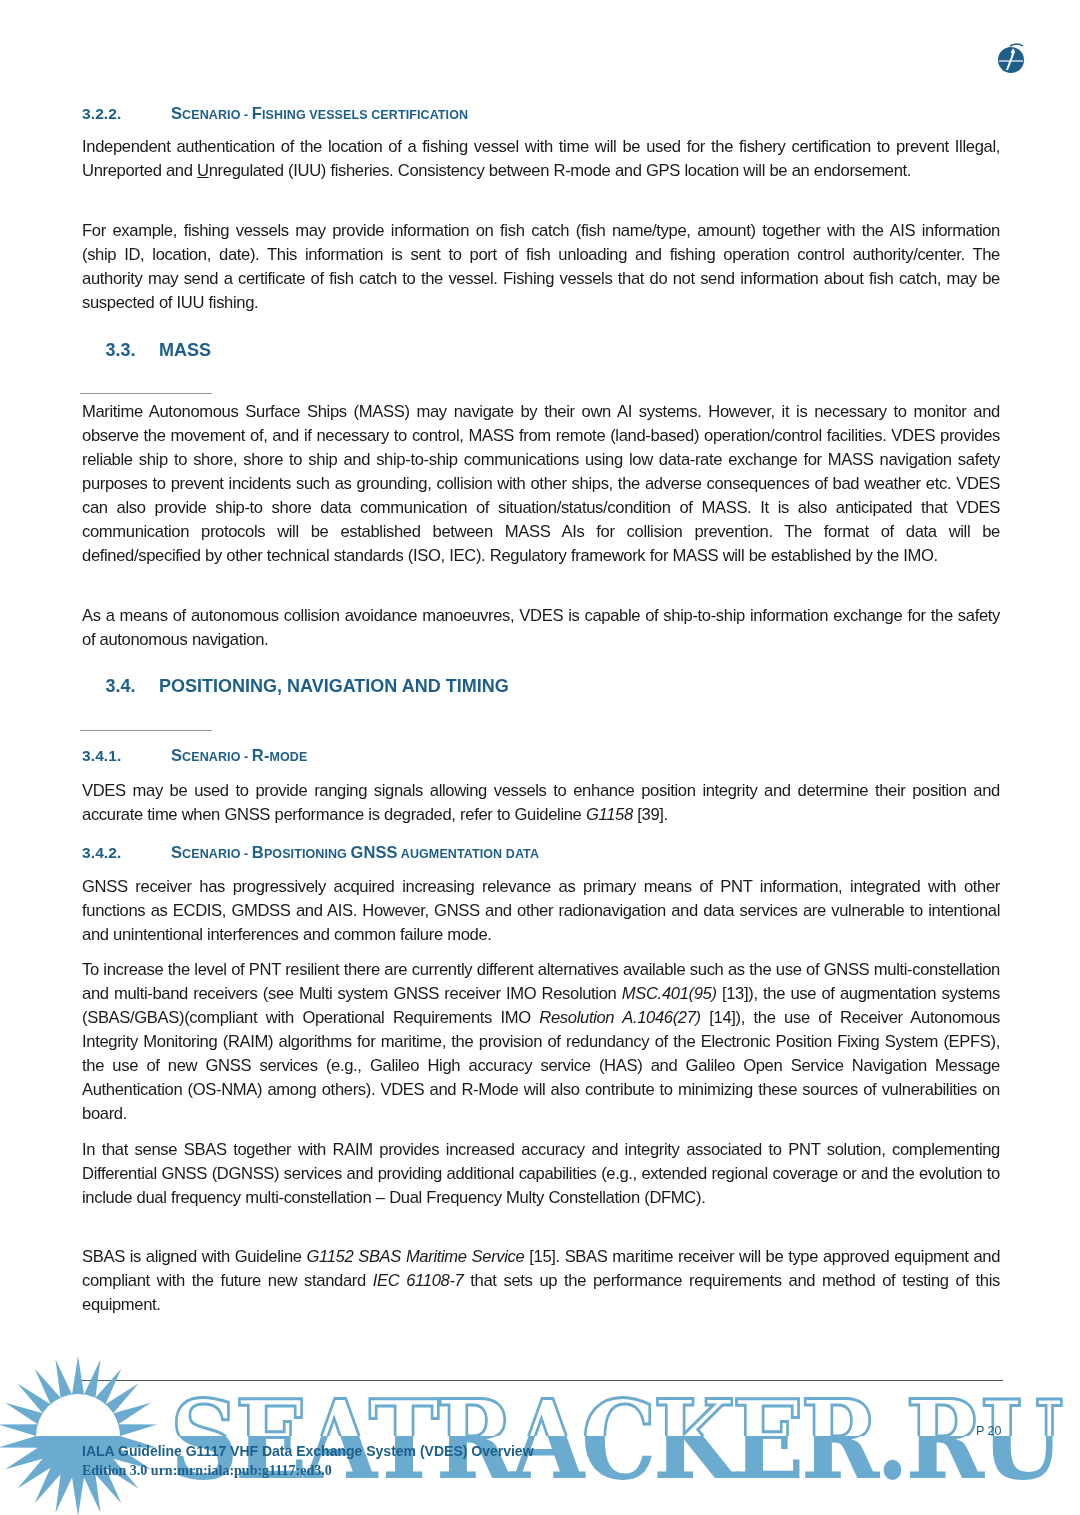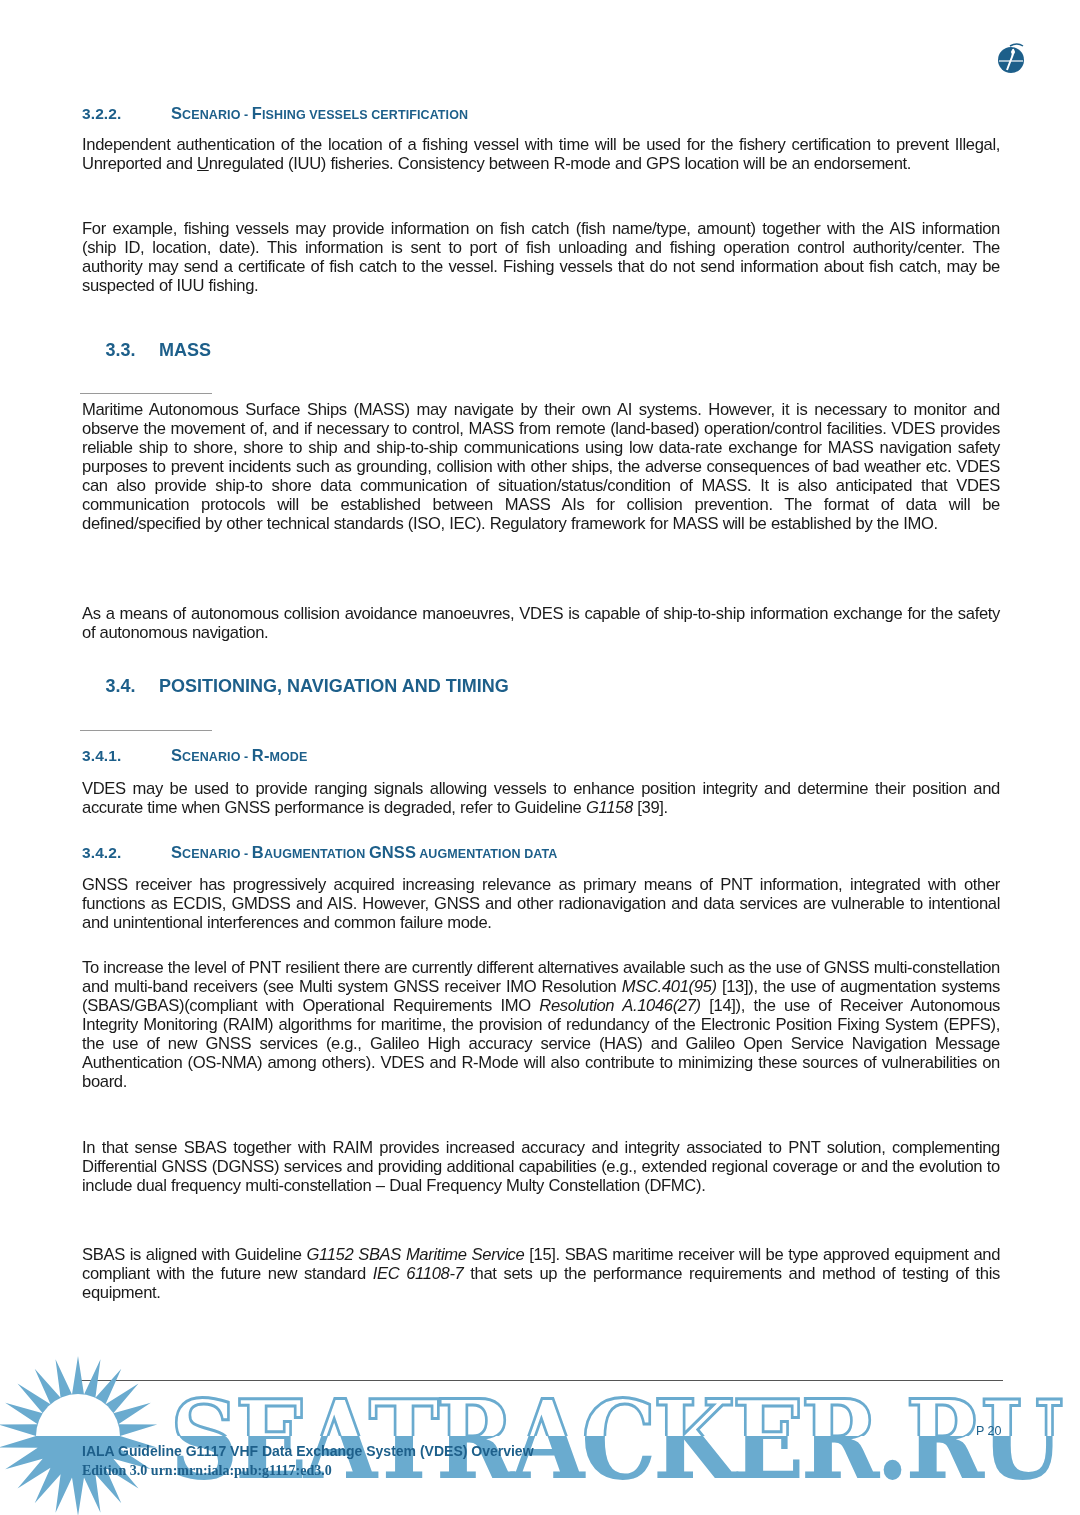--- a/index.html
+++ b/index.html
@@ -19,21 +19,21 @@
     .h3 .num { display: inline-block; width: 89px; }
     .h3 .big { font-size: 16.5px; }
     .h3 .sm { font-size: 12.5px; }
     .h2 {
       position: absolute; left: 82px; color: #1d5f8a; font-weight: bold;
       font-size: 18px; white-space: nowrap; text-align: center;
     }
     .h2 .num { display: inline-block; width: 77px; }
     .para {
       position: absolute; left: 82px; width: 918px;
-      font-size: 16.6px; line-height: 19px; text-align: justify;
+      font-size: 16.6px; line-height: 24px; text-align: justify;
       font-family: "Liberation Sans Narrow", "Liberation Sans", sans-serif;
       letter-spacing: -0.35px; word-spacing: 0.2px;
     }
     .para i { }
     .para u { text-decoration: underline; }
     .short-rule { position: absolute; left: 80px; width: 132px; height: 1px; background: #9a9a9a; }
     .footer-rule { position: absolute; left: 80px; top: 1380px; width: 923px; height: 1px; background: #555; }
     .footer-line { position: absolute; left: 82px; font-size: 14px; font-weight: bold; color: #1d5f8a; white-space: nowrap; margin-top: 40px; }
     .page-num { position: absolute; left: 976px; top: 1424px; font-size: 12.5px; font-weight: normal; color: #1d5f8a; }
     .watermark { position: absolute; left: 0; top: 1350px; width: 1080px; height: 165px; pointer-events: none; }
@@ -68,21 +68,21 @@
     <span class="num">3.4.</span><span>POSITIONING, NAVIGATION AND TIMING</span>
   </div>
   <div class="short-rule" style="top:730px;"></div>
 
   <div class="h3" style="top:746px;">
     <span class="num">3.4.1.</span><span><span class="big">S</span><span class="sm">CENARIO - </span><span class="big">R-</span><span class="sm">MODE</span></span>
   </div>
   <div class="para" style="top:779px;"><span>VDES may be used to provide ranging signals allowing vessels to enhance position integrity and determine their position and accurate time when GNSS performance is degraded, refer to Guideline </span><i>G1158</i><span> [39].</span></div>
 
   <div class="h3" style="top:843px;">
-    <span class="num">3.4.2.</span><span><span class="big">S</span><span class="sm">CENARIO - </span><span class="big">B</span><span class="sm">AUGMENTATION </span><span class="big">GNSS</span><span class="sm"> AUGMENTATION DATA</span></span>
+    <span class="num">3.4.2.</span><span><span class="big">S</span><span class="sm">CENARIO - </span><span class="big">B</span><span class="sm">POSITIONING </span><span class="big">GNSS</span><span class="sm"> AUGMENTATION DATA</span></span>
   </div>
   <div class="para" style="top:875px;">GNSS receiver has progressively acquired increasing relevance as primary means of PNT information, integrated with other functions as ECDIS, GMDSS and AIS. However, GNSS and other radionavigation and data services are vulnerable to intentional and unintentional interferences and common failure mode.</div>
   <div class="para" style="top:958px;"><span>To increase the level of PNT resilient there are currently different alternatives available such as the use of GNSS multi-constellation and multi-band receivers (see Multi system GNSS receiver IMO Resolution </span><i>MSC.401(95)</i><span> [13]), the use of augmentation systems (SBAS/GBAS)(compliant with Operational Requirements IMO </span><i>Resolution A.1046(27)</i><span> [14]), the use of Receiver Autonomous Integrity Monitoring (RAIM) algorithms for maritime, the provision of redundancy of the Electronic Position Fixing System (EPFS), the use of new GNSS services (e.g., Galileo High accuracy service (HAS) and Galileo Open Service Navigation Message Authentication (OS-NMA) among others). VDES and R-Mode will also contribute to minimizing these sources of vulnerabilities on board.</span></div>
   <div class="para" style="top:1138px;">In that sense SBAS together with RAIM provides increased accuracy and integrity associated to PNT solution, complementing Differential GNSS (DGNSS) services and providing additional capabilities (e.g., extended regional coverage or and the evolution to include dual frequency multi-constellation – Dual Frequency Multy Constellation (DFMC).</div>
   <div class="para" style="top:1245px;"><span>SBAS is aligned with Guideline </span><i>G1152 SBAS Maritime Service</i><span> [15]. SBAS maritime receiver will be type approved equipment and compliant with the future new standard </span><i>IEC 61108-7</i><span> that sets up the performance requirements and method of testing of this equipment.</span></div>
 
   <div class="footer-rule"></div>
 
   <svg class="watermark" viewBox="0 0 1080 165">
     <defs>

